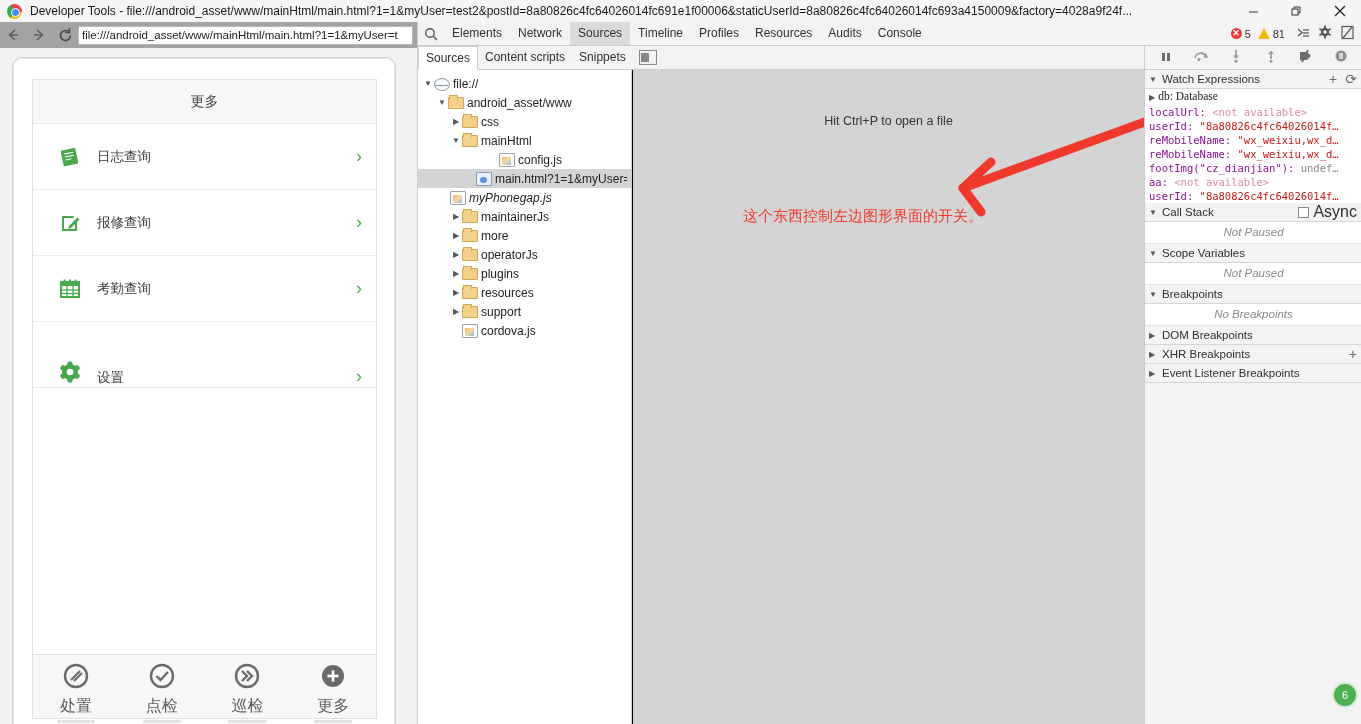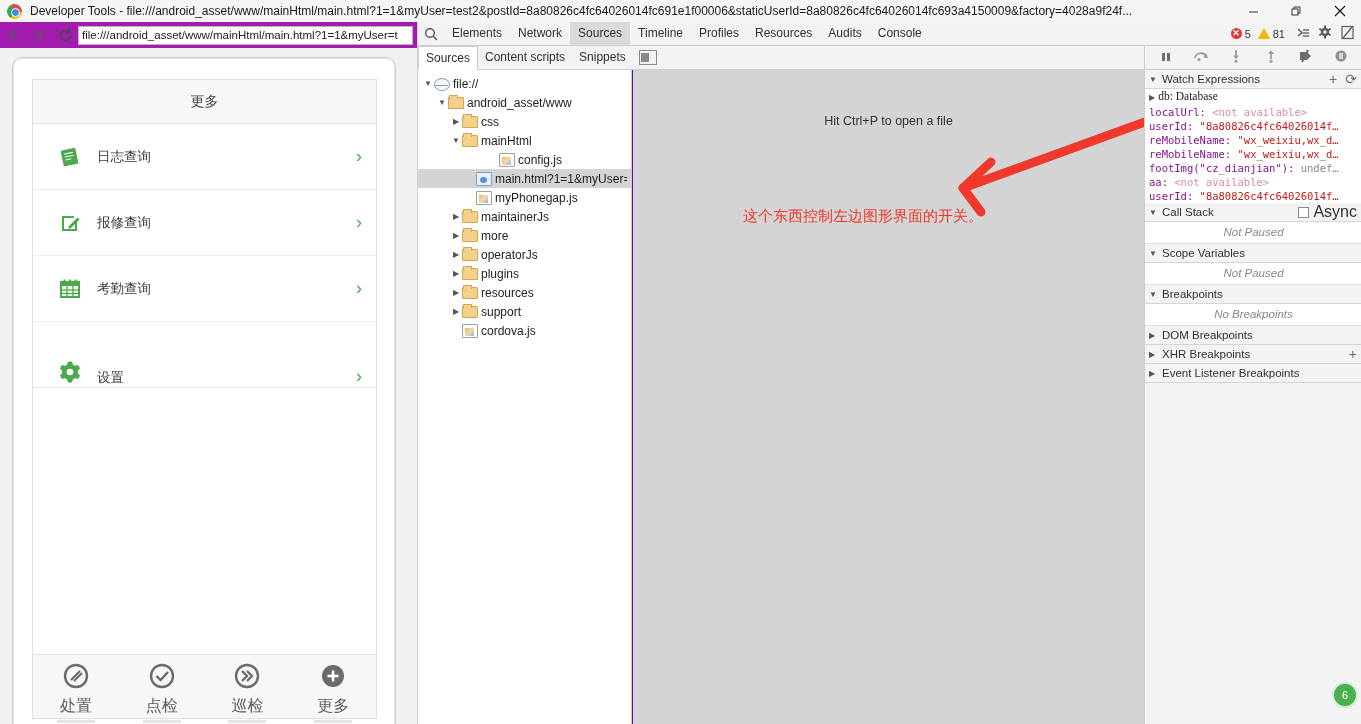--- a/index.html
+++ b/index.html
@@ -34,37 +34,37 @@
   .win-btns { display: flex; flex: 0 0 auto; height: 22px; }
   .win-btn {
     width: 43px; height: 22px; display: flex; align-items: center; justify-content: center;
     font-size: 12px; color: #333;
   }
   .win-btn svg { display: block; }
 
   
   .browserbar {
     position: absolute; left: 0; top: 22px; width: 417px; height: 26px;
-    background: #a21caf; display: flex; align-items: center;
+    background: #a3a3a3; display: flex; align-items: center;
   }
   .nav-btn {
     width: 26px; height: 26px; display: flex; align-items: center; justify-content: center;
     color: #5a5a5a;
   }
   .omnibox {
     flex: 1 1 auto; height: 19px; margin-right: 4px;
     background: #fff; border: 1px solid #b7b7b7;
     font-size: 11.5px; color: #222; line-height: 17px;
     padding: 0 3px; white-space: nowrap; overflow: hidden;
   }
 
   
   .devtools {
     position: absolute; left: 417px; top: 22px; width: 944px; height: 702px;
-    background: #4c1d95; border-left: 1px solid #cfcfcf;
+    background: #000000; border-left: 1px solid #cfcfcf;
   }
   .dt-tabbar {
     position: absolute; left: 0; top: 0; width: 944px; height: 24px;
     background: #f3f3f3; border-bottom: 1px solid #cdcdcd;
     display: flex; align-items: center;
   }
   .dt-search-icon { width: 26px; display: flex; justify-content: center; align-items: center; color: #5a5a5a; }
   .dt-tab {
     font-size: 12px; color: #303030; padding: 0 8px; height: 23px; line-height: 23px;
     white-space: nowrap;
@@ -516,21 +516,21 @@
           <div class="tree-row" style="padding-left: 69px;">
             <span class="twisty"></span>
             <span class="ico ico-file"></span>
             <span class="tree-label">config.js</span>
           </div>
           <div class="tree-row selected" style="padding-left: 46px;">
             <span class="twisty"></span>
             <span class="ico ico-html"></span>
             <span class="tree-label">main.html?1=1&amp;myUser=te</span>
           </div>
-          <div class="tree-row" style="padding-left: 46px;">
+          <div class="tree-row" style="padding-left: 20px; font-style: italic;">
             <span class="twisty"></span>
             <span class="ico ico-file"></span>
             <span class="tree-label">myPhonegap.js</span>
           </div>
           <div class="tree-row" style="padding-left: 32px;">
             <span class="twisty">▶</span>
             <span class="ico ico-folder"></span>
             <span class="tree-label">maintainerJs</span>
           </div>
           <div class="tree-row" style="padding-left: 32px;">

